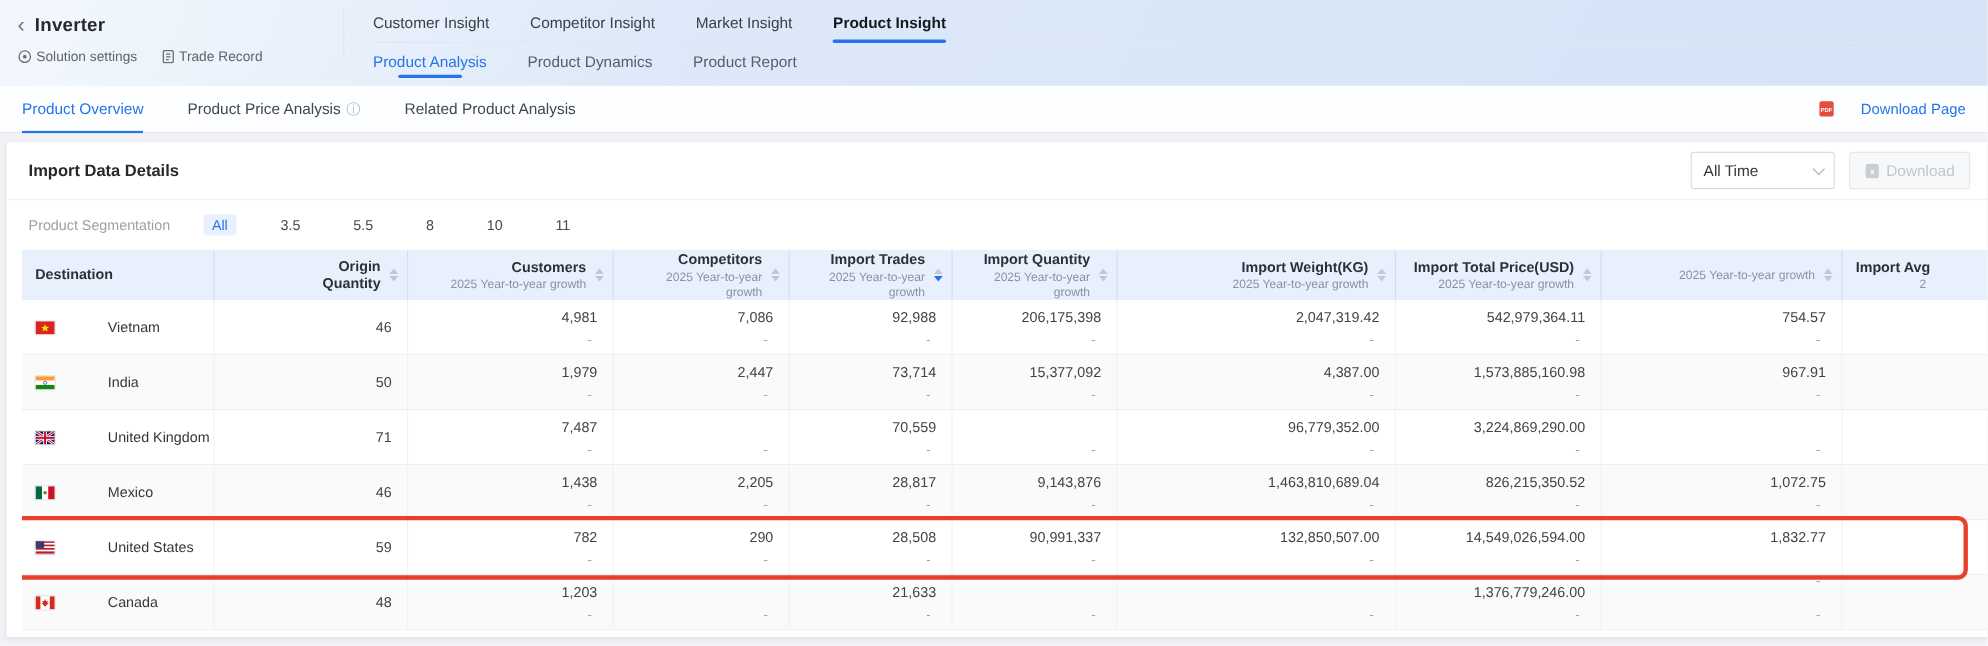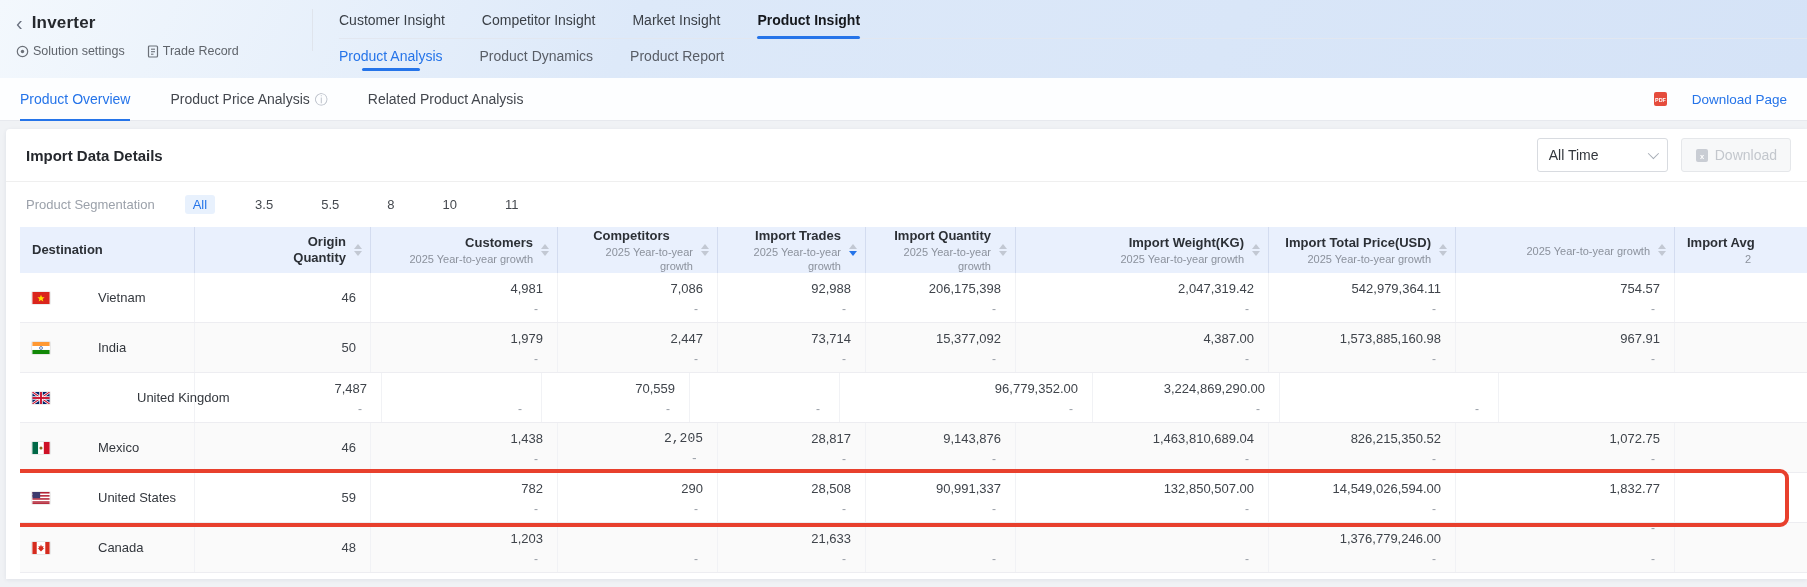--- a/index.html
+++ b/index.html
@@ -195,21 +195,21 @@
               </span>
             </div>
             <div class="th right sortable" style="width: 187px;">
               <div class="lbl">Customers</div>
               <div class="sub">2025 Year-to-year growth</div>
               <span class="caret-box">
                 <span class="caret up"></span>
                 <span class="caret down"></span>
               </span>
             </div>
-            <div class="th right sortable" style="width: 160px; align-items: center;">
+            <div class="th right sortable" style="width: 160px;">
               <div class="lbl">Competitors</div>
               <div class="sub">2025 Year-to-year growth</div>
               <span class="caret-box">
                 <span class="caret up"></span>
                 <span class="caret down"></span>
               </span>
             </div>
             <div class="th right sortable" style="width: 148px;">
               <div class="lbl">Import Trades</div>
               <div class="sub">2025 Year-to-year growth</div>
@@ -343,34 +343,37 @@
               <div class="td" style="width: 219px;">
                 <div class="val">967.91</div>
                 <div class="growth">-</div>
               </div>
               <div class="td" style="width: 260px;">
                 <div class="val"></div>
                 <div class="growth"></div>
               </div>
             </div>
             <div class="t-row">
-              <div class="td dest" style="width: 175px; gap: 39px;">
+              <div class="td dest" style="width: 175px;">
                 <span class="flag">
                   <svg width="18" height="12" viewBox="0 0 20 14" xmlns="http://www.w3.org/2000/svg">
                     <rect width="20" height="14" fill="#012169"></rect>
                     <path d="M0,0 L20,14 M20,0 L0,14" stroke="#fff" stroke-width="3"></path>
                     <path d="M0,0 L20,14 M20,0 L0,14" stroke="#c8102e" stroke-width="1.2"></path>
                     <rect x="8" width="4" height="14" fill="#fff"></rect>
                     <rect y="5" width="20" height="4" fill="#fff"></rect>
                     <rect x="8.9" width="2.2" height="14" fill="#c8102e"></rect>
                     <rect y="5.9" width="20" height="2.2" fill="#c8102e"></rect>
                   </svg>
                 </span>
                 <span class="cname">United Kingdom</span>
               </div>
+              <div class="td qty" style="width: 176px;">
+                <span class="val link">71</span>
+              </div>
               <div class="td" style="width: 187px;">
                 <div class="val">7,487</div>
                 <div class="growth">-</div>
               </div>
               <div class="td" style="width: 160px;">
                 <div class="val"></div>
                 <div class="growth">-</div>
               </div>
               <div class="td" style="width: 148px;">
                 <div class="val link">70,559</div>
@@ -409,21 +412,21 @@
                 </span>
                 <span class="cname">Mexico</span>
               </div>
               <div class="td qty" style="width: 176px;">
                 <span class="val link">46</span>
               </div>
               <div class="td" style="width: 187px;">
                 <div class="val">1,438</div>
                 <div class="growth">-</div>
               </div>
-              <div class="td" style="width: 160px; font-family: Liberation Mono, monospace;">
+              <div class="td" style="width: 160px;">
                 <div class="val">2,205</div>
                 <div class="growth">-</div>
               </div>
               <div class="td" style="width: 148px;">
                 <div class="val link">28,817</div>
                 <div class="growth">-</div>
               </div>
               <div class="td" style="width: 150px;">
                 <div class="val">9,143,876</div>
                 <div class="growth">-</div>

